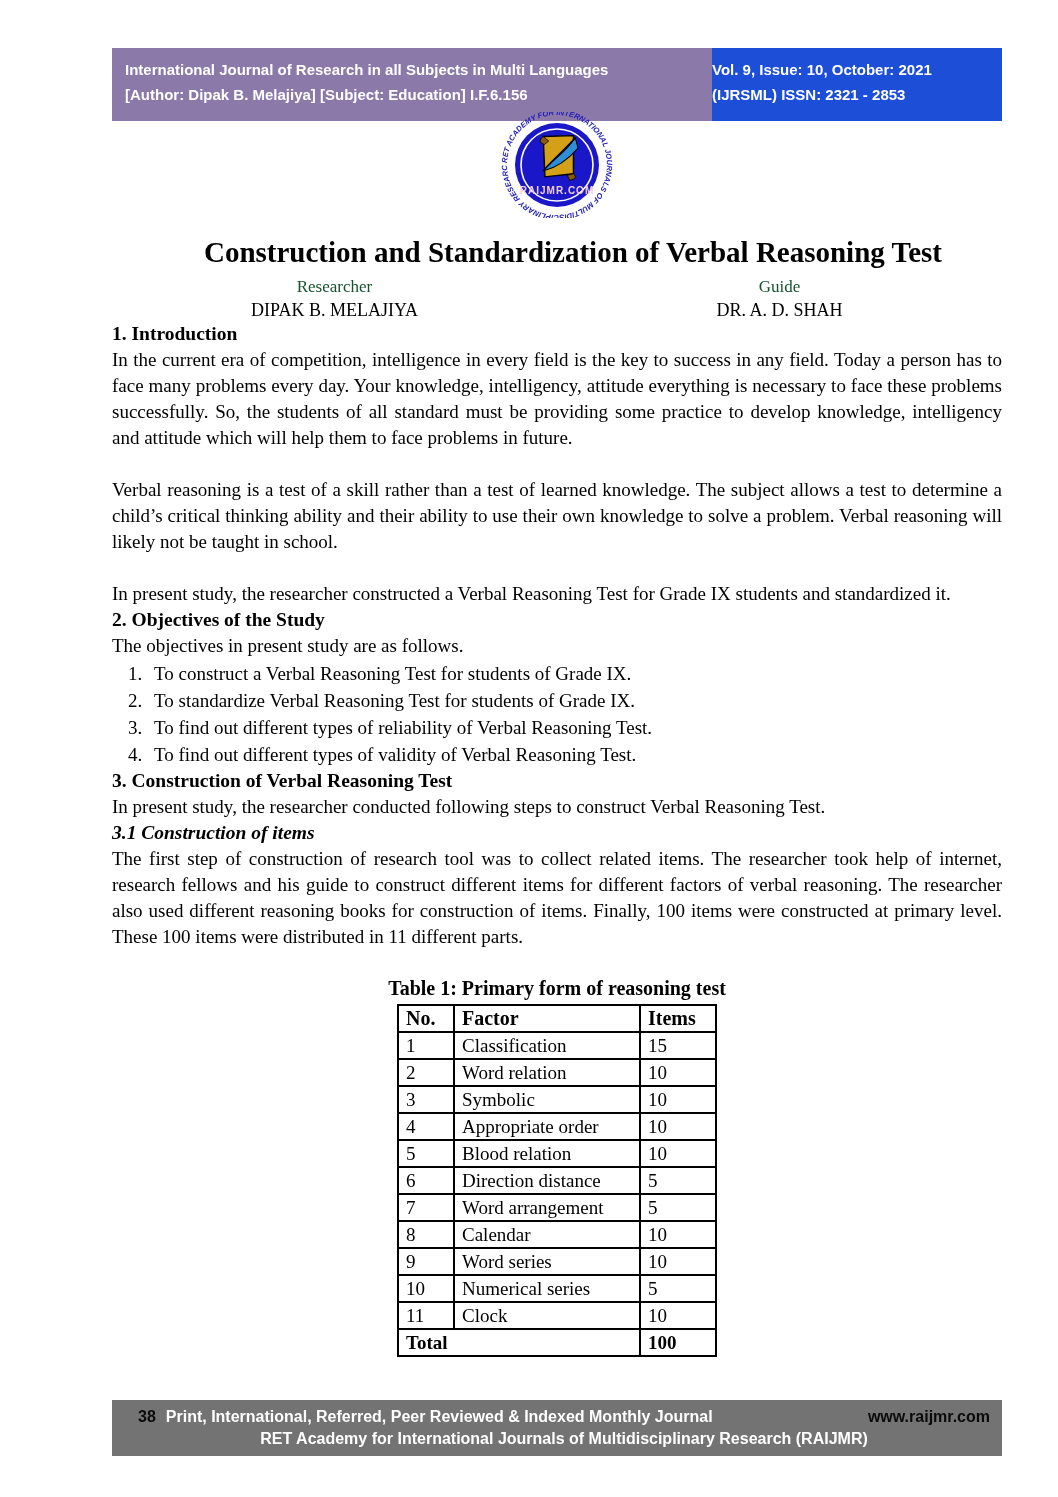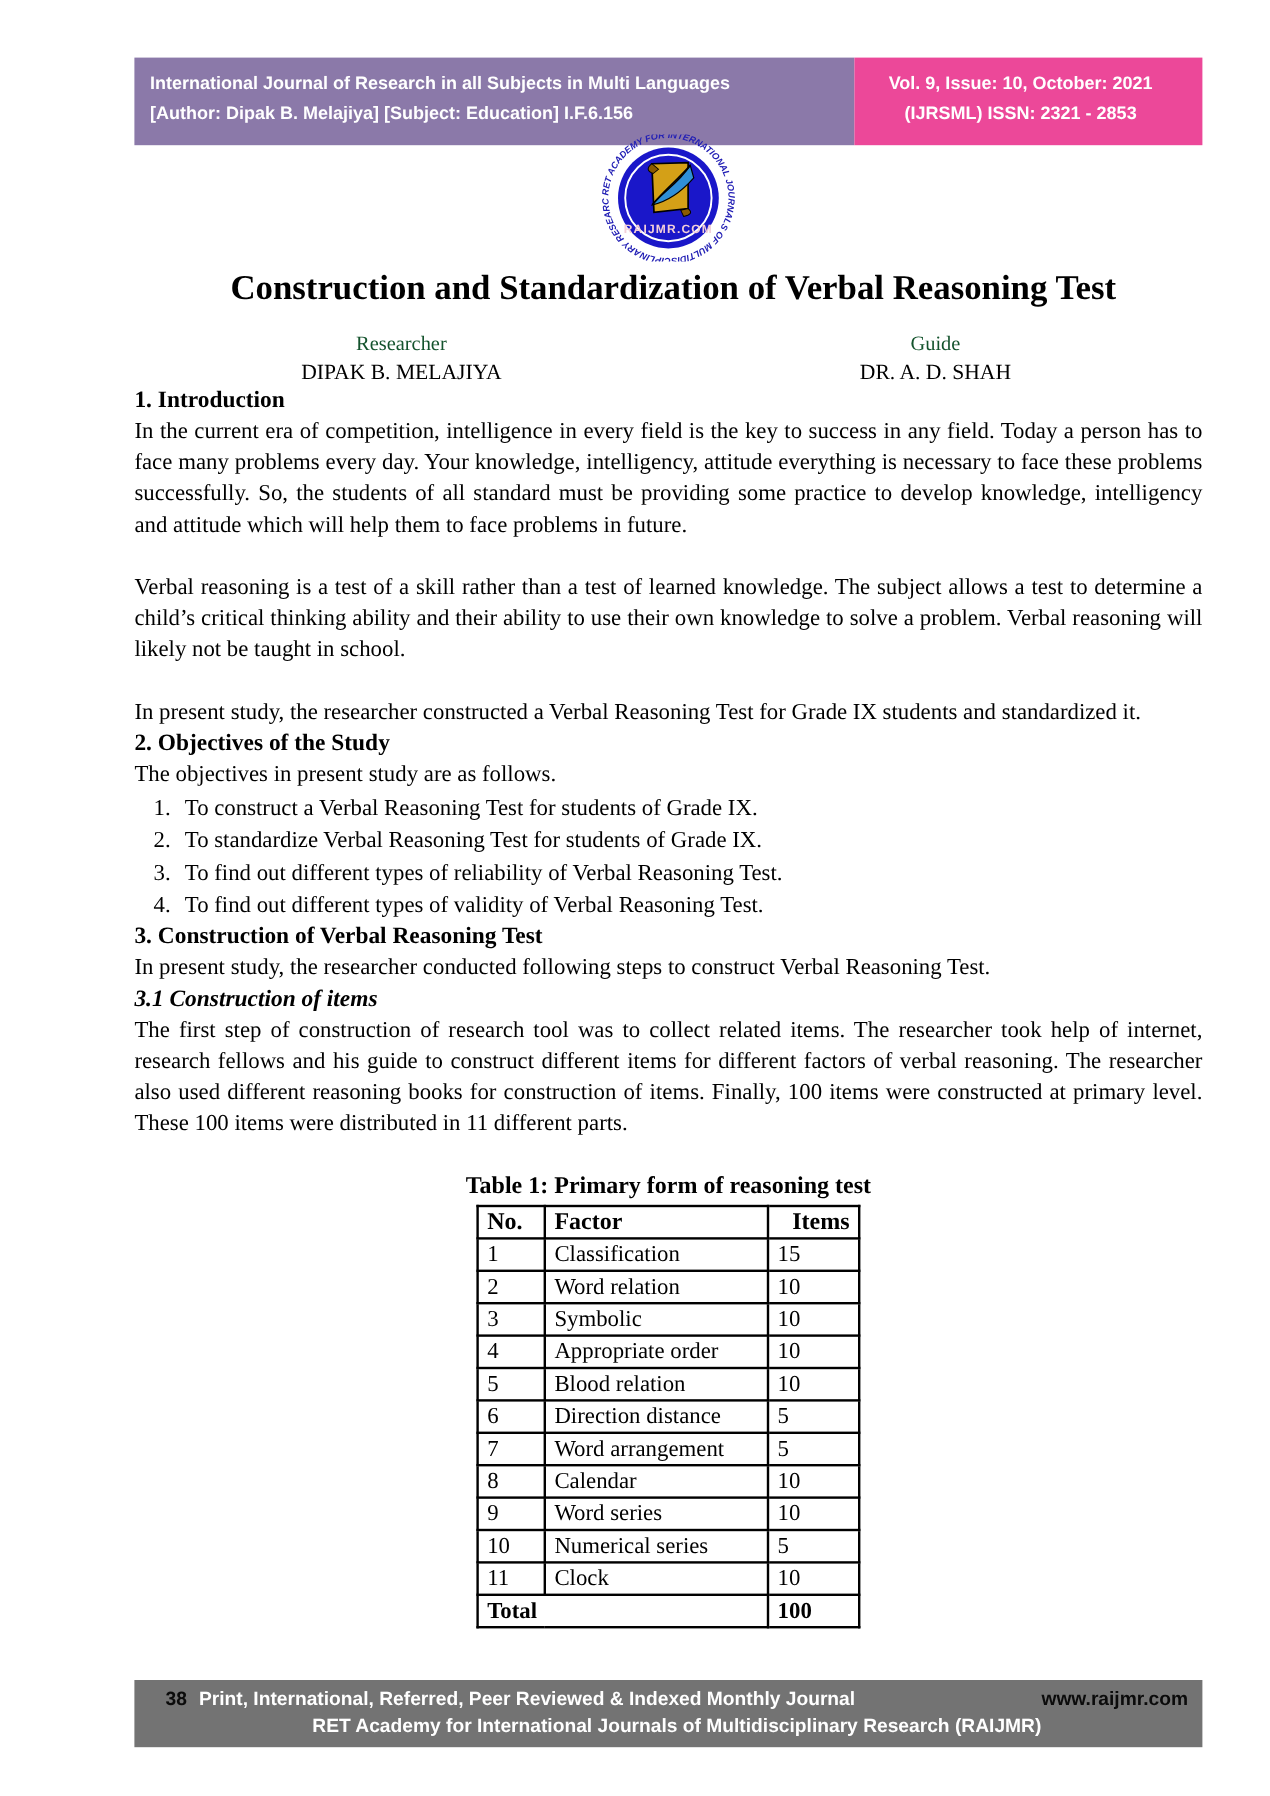--- a/index.html
+++ b/index.html
@@ -8,29 +8,29 @@
     font-family:"Liberation Serif", serif;color:#111;overflow:hidden;
   }
   
   .band-header{position:absolute;left:112px;top:48px;width:890px;height:73px;display:flex;}
   .band-left{
     width:600px;background:#8b79a9;color:#ffffff;
     font-family:"Liberation Sans", sans-serif;font-weight:bold;font-size:15px;
     padding:9px 0 0 13px;line-height:25px;box-sizing:border-box;
   }
   .band-right{
-    flex:1;background:#ec4899;color:#ffffff;
+    flex:1;background:#1d4ed8;color:#ffffff;
     font-family:"Liberation Sans", sans-serif;font-weight:bold;font-size:15px;
-    padding:9px 13px 0 0;line-height:25px;text-align:center;box-sizing:border-box;
+    padding:9px 13px 0 0;line-height:25px;text-align:left;box-sizing:border-box;
   }
   
   .logo{position:absolute;left:467px;top:112px;width:180px;height:106px;}
   
   .title{
-    position:absolute;left:112px;top:220px;width:890px;margin:4px;
+    position:absolute;left:112px;top:220px;width:890px;margin:16px;
     text-align:center;font-size:29px;font-weight:bold;color:#000;
   }
   .authors{position:absolute;left:112px;top:276px;width:890px;display:flex;}
   .author-col{width:50%;text-align:center;}
   .author-role{font-size:17px;line-height:22px;color:#14532d;}
   .author-name{font-size:18px;line-height:24px;color:#000;}
   
   .content{position:absolute;left:112px;top:321px;width:890px;font-size:19px;line-height:26px;color:#000;font-family:Liberation Serif, serif;}
   .content h2{font-size:19.5px;margin:0;font-weight:bold;}
   .content h3{font-size:19.5px;margin:0;font-weight:bold;font-style:italic;}
@@ -45,21 +45,21 @@
   .table-wrap{margin-top:25px;text-align:center;}
   .table-caption{font-weight:bold;font-size:20px;margin-bottom:3px;}
   table.t1{border-collapse:collapse;margin:0 auto;}
   table.t1 th,table.t1 td{
     border:2px solid #000;font-size:19px;line-height:23px;
     padding:1px 7px;text-align:left;vertical-align:middle;
   }
   table.t1 th{font-size:20px;}
   table.t1 .c-no{width:40px;}
   table.t1 .c-factor{width:170px;}
-  table.t1 .c-items{width:60px;text-align:right;}
+  table.t1 .c-items{width:60px;}
   table.t1 .total td{font-weight:bold;}
   
   .band-footer{
     position:absolute;left:112px;top:1400px;width:890px;height:56px;
     background:#737373;color:#ffffff;font-family:"Liberation Sans", sans-serif;
     font-weight:bold;font-size:16px;box-sizing:border-box;padding:6px 12px 0 26px;
   }
   .f-row1{display:flex;align-items:baseline;line-height:22px;}
   .f-pagenum{color:#0b0b0b;margin-right:10px;}
   .f-line1{color:#ffffff;}

